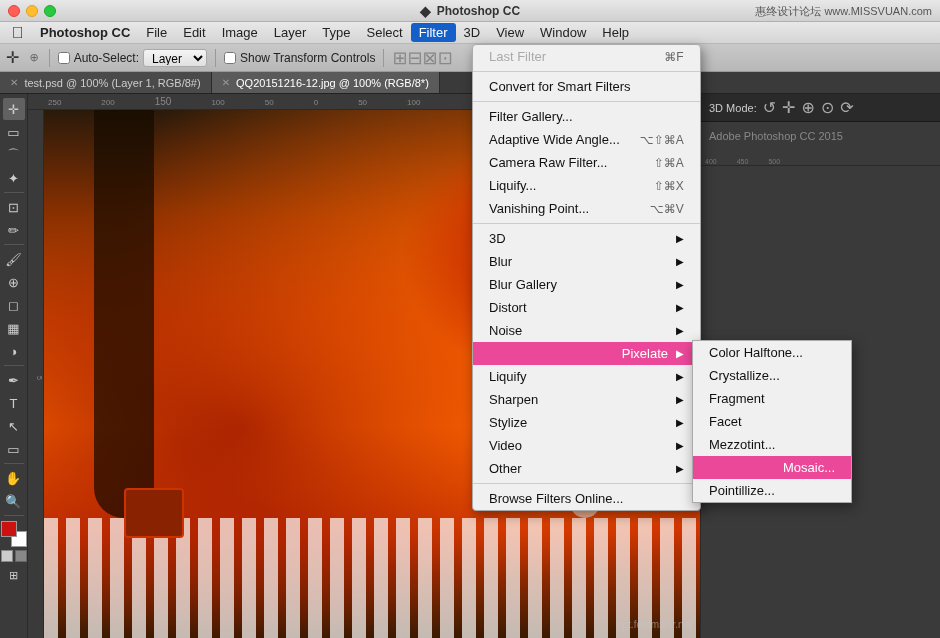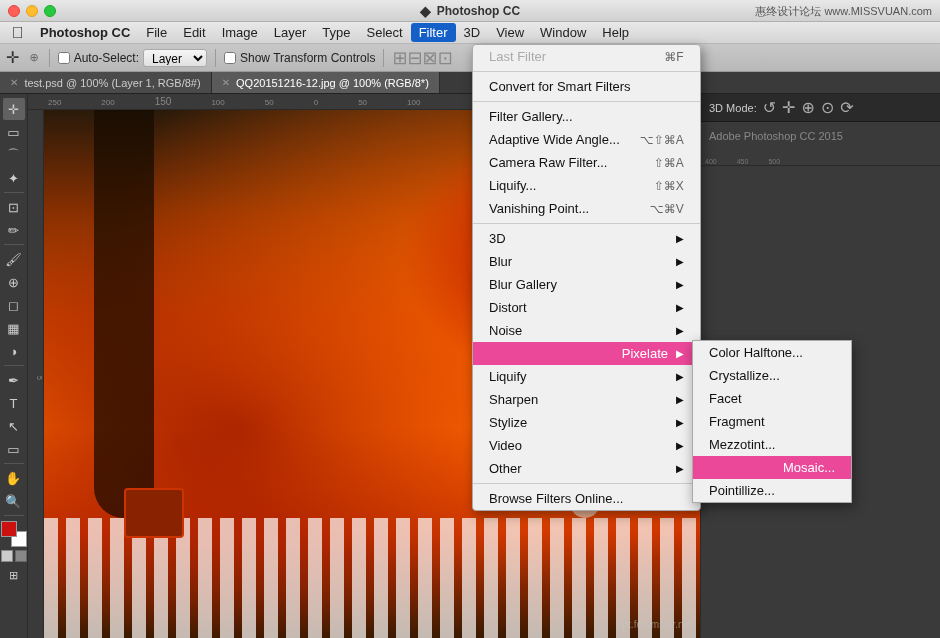--- a/index.html
+++ b/index.html
@@ -557,24 +557,24 @@
   </div>
 
   <div class="pixelate-submenu" style="top: 340px;">
     <div class="menu-section-item">
       <span>Color Halftone...</span>
     </div>
     <div class="menu-section-item">
       <span>Crystallize...</span>
     </div>
     <div class="menu-section-item">
+      <span>Fragment</span>
+    </div>
+    <div class="menu-section-item">
       <span>Facet</span>
-    </div>
-    <div class="menu-section-item">
-      <span>Fragment</span>
     </div>
     <div class="menu-section-item">
       <span>Mezzotint...</span>
     </div>
     <div class="menu-section-item highlighted">
       <span>Mosaic...</span>
     </div>
     <div class="menu-section-item">
       <span>Pointillize...</span>
     </div>

